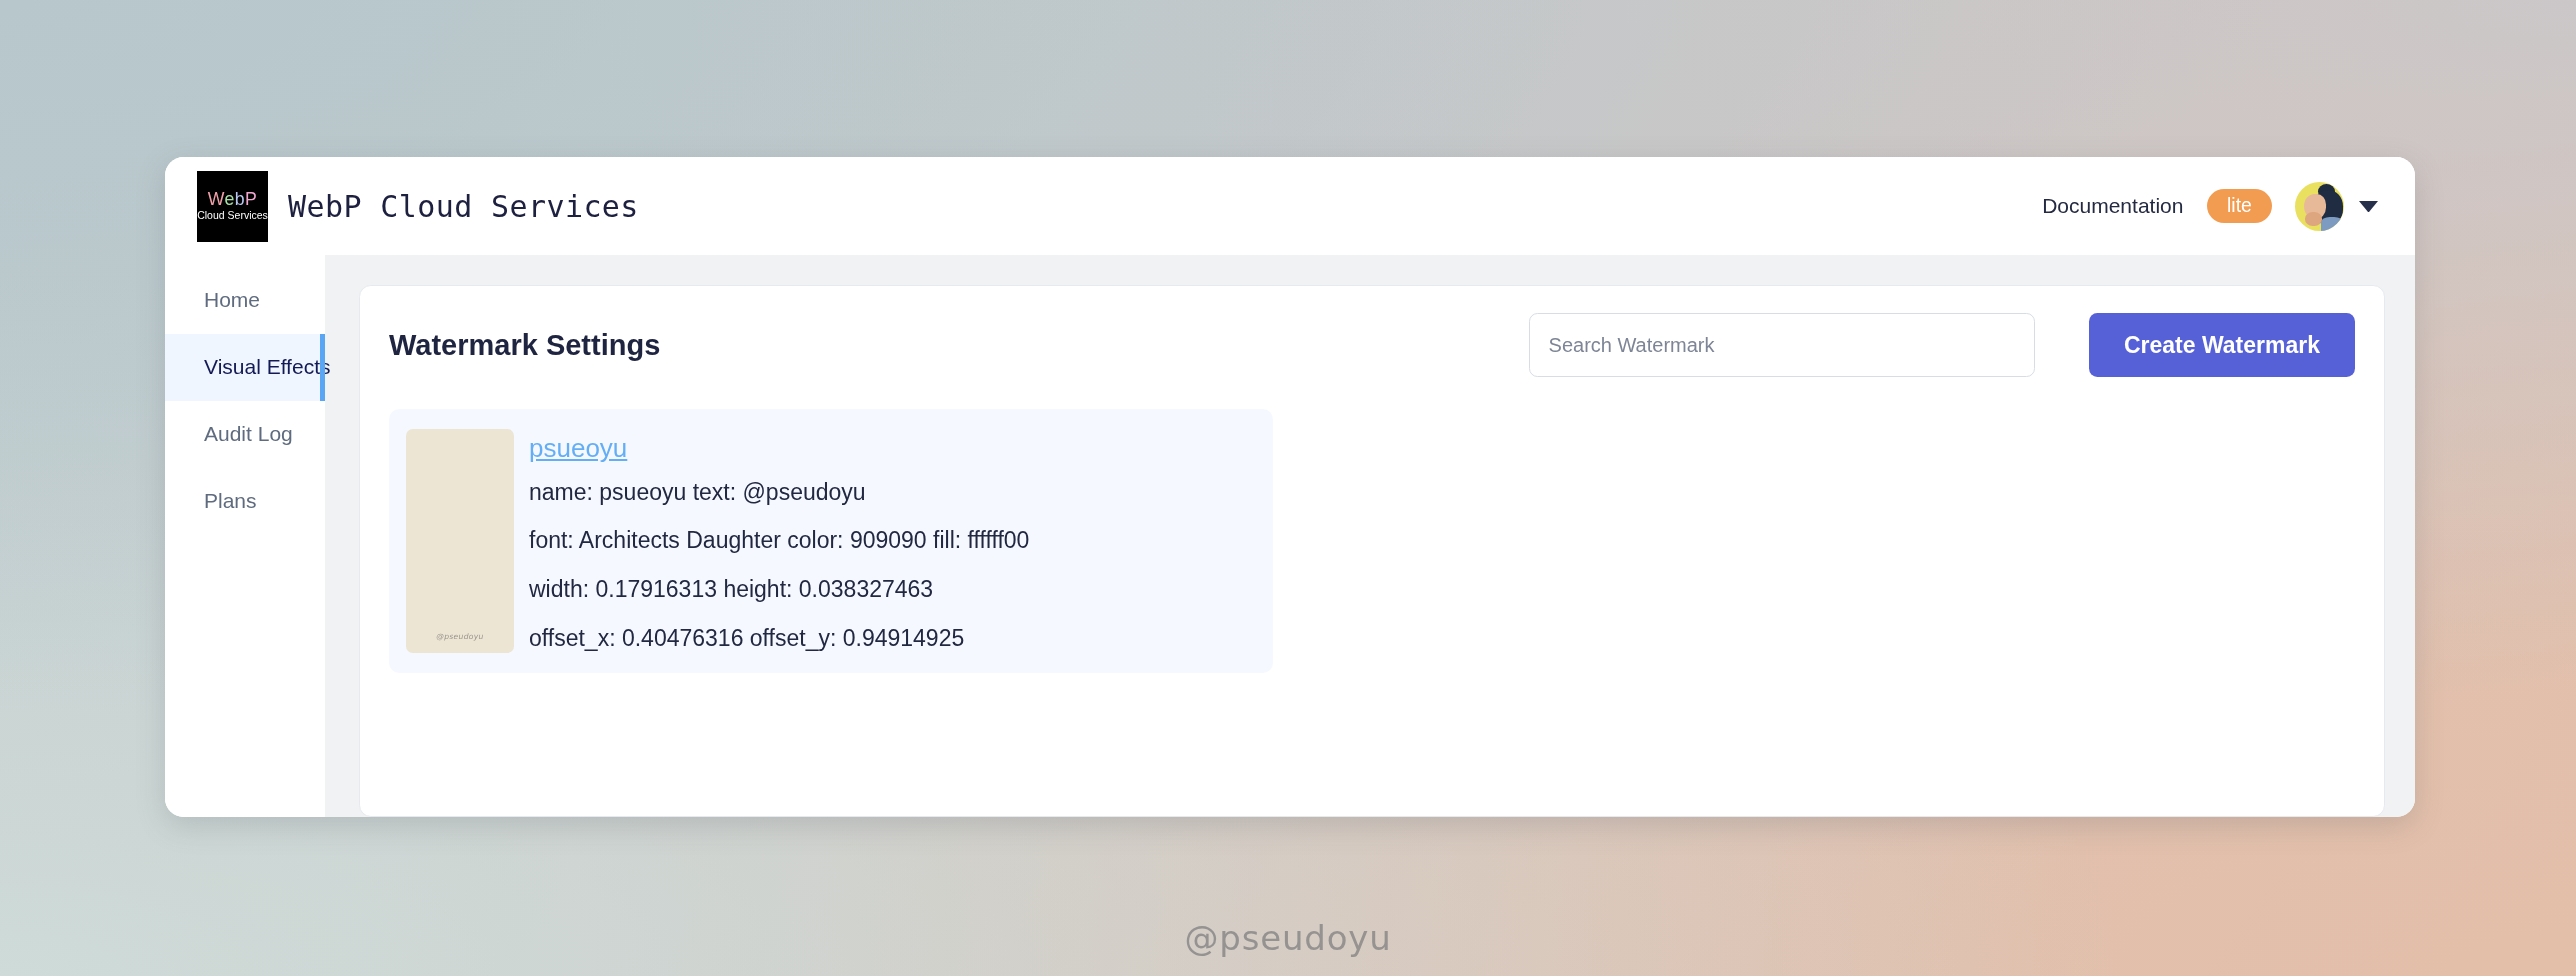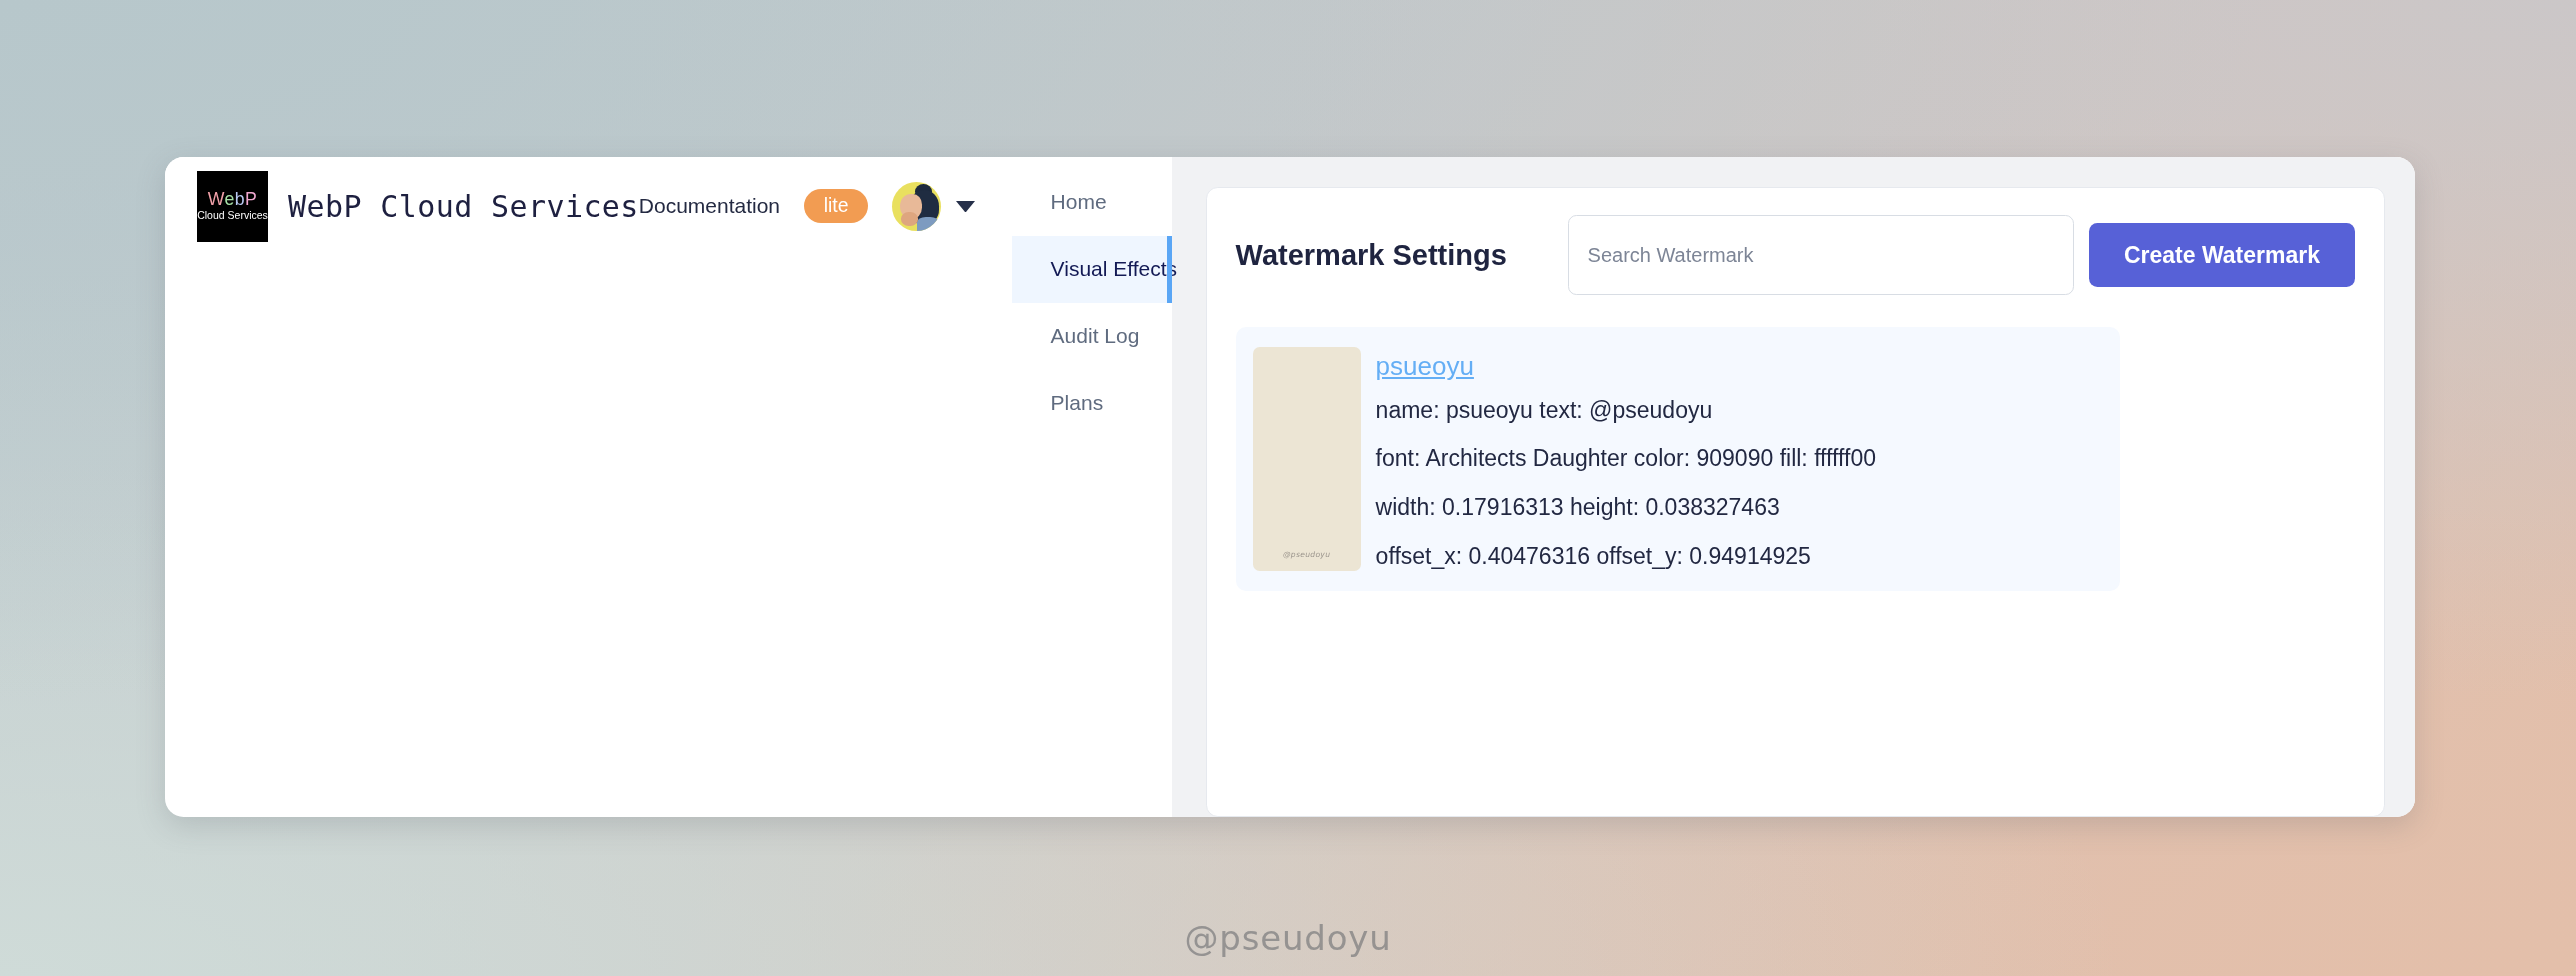--- a/index.html
+++ b/index.html
@@ -26,20 +26,21 @@
     position: absolute;
     left: 165px;
     top: 157px;
     width: 2250px;
     height: 660px;
     background: #ffffff;
     border-radius: 18.6px;
     box-shadow: 0 8.4px 29px rgba(90,95,105,0.22);
     overflow: hidden;
     display: flex;
+    flex-direction: column;
   }
 
   
   .app-header {
     height: 98px;
     flex: 0 0 98px;
     background: #ffffff;
     display: flex;
     align-items: center;
     padding: 0 37px 0 32px;
@@ -217,21 +218,21 @@
 
   .toolbar-right {
     margin-left: auto;
     display: flex;
     align-items: center;
     gap: 15px;
   }
 
   .search-input {
     width: 506px;
-    height: 80px;
+    height: 64px;
     border: 0.8px solid #d8dde4;
     border-radius: 8.4px;
     background: #ffffff;
     font-size: 20px;
     color: #2a3047;
     padding: 0 18.6px;
     font-family: "Liberation Sans", sans-serif;
     outline: none;
   }
   .search-input::placeholder { color: #7d8596; }
@@ -241,20 +242,21 @@
     background: #5761d7;
     color: #ffffff;
     border: none;
     border-radius: 8.4px;
     font-size: 23px;
     font-weight: bold;
     padding: 0 35px;
     cursor: pointer;
     font-family: "Liberation Sans", sans-serif;
     white-space: nowrap;
+    margin-left: 39px;
   }
 
   
   .watermark-list { margin-top: 32px; }
 
   .watermark-row {
     background: #f5f9ff;
     border-radius: 10px;
     display: flex;
     align-items: flex-start;

